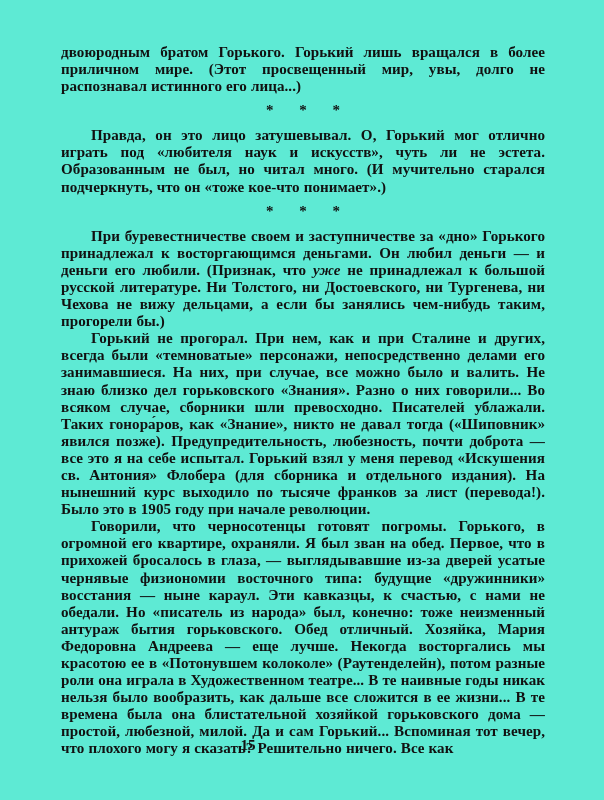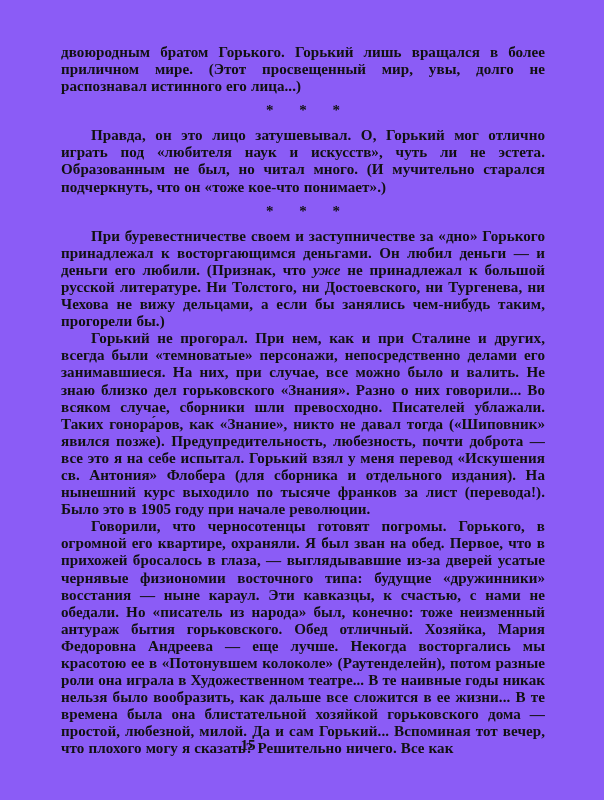--- a/index.html
+++ b/index.html
@@ -15,21 +15,21 @@
     color: #111111;
     overflow: hidden;
   }
 
   .page {
     position: absolute;
     left: 0;
     top: 0;
     width: 604px;
     height: 800px;
-    background: #8b5cf6;
+    background: #5eead4;
   }
 
   .text-column {
     position: absolute;
     left: 61px;
     top: 44px;
     width: 484px;
   }
 
   p.para {

